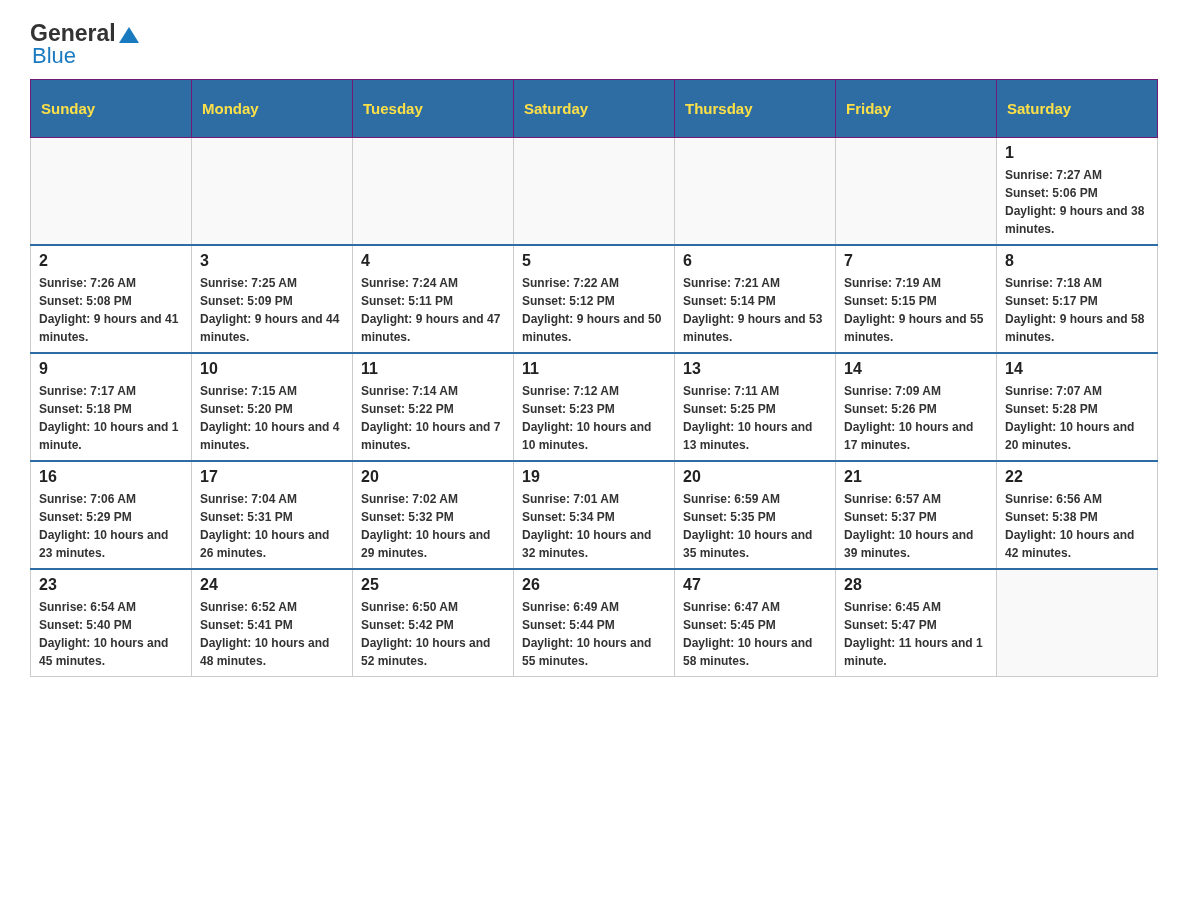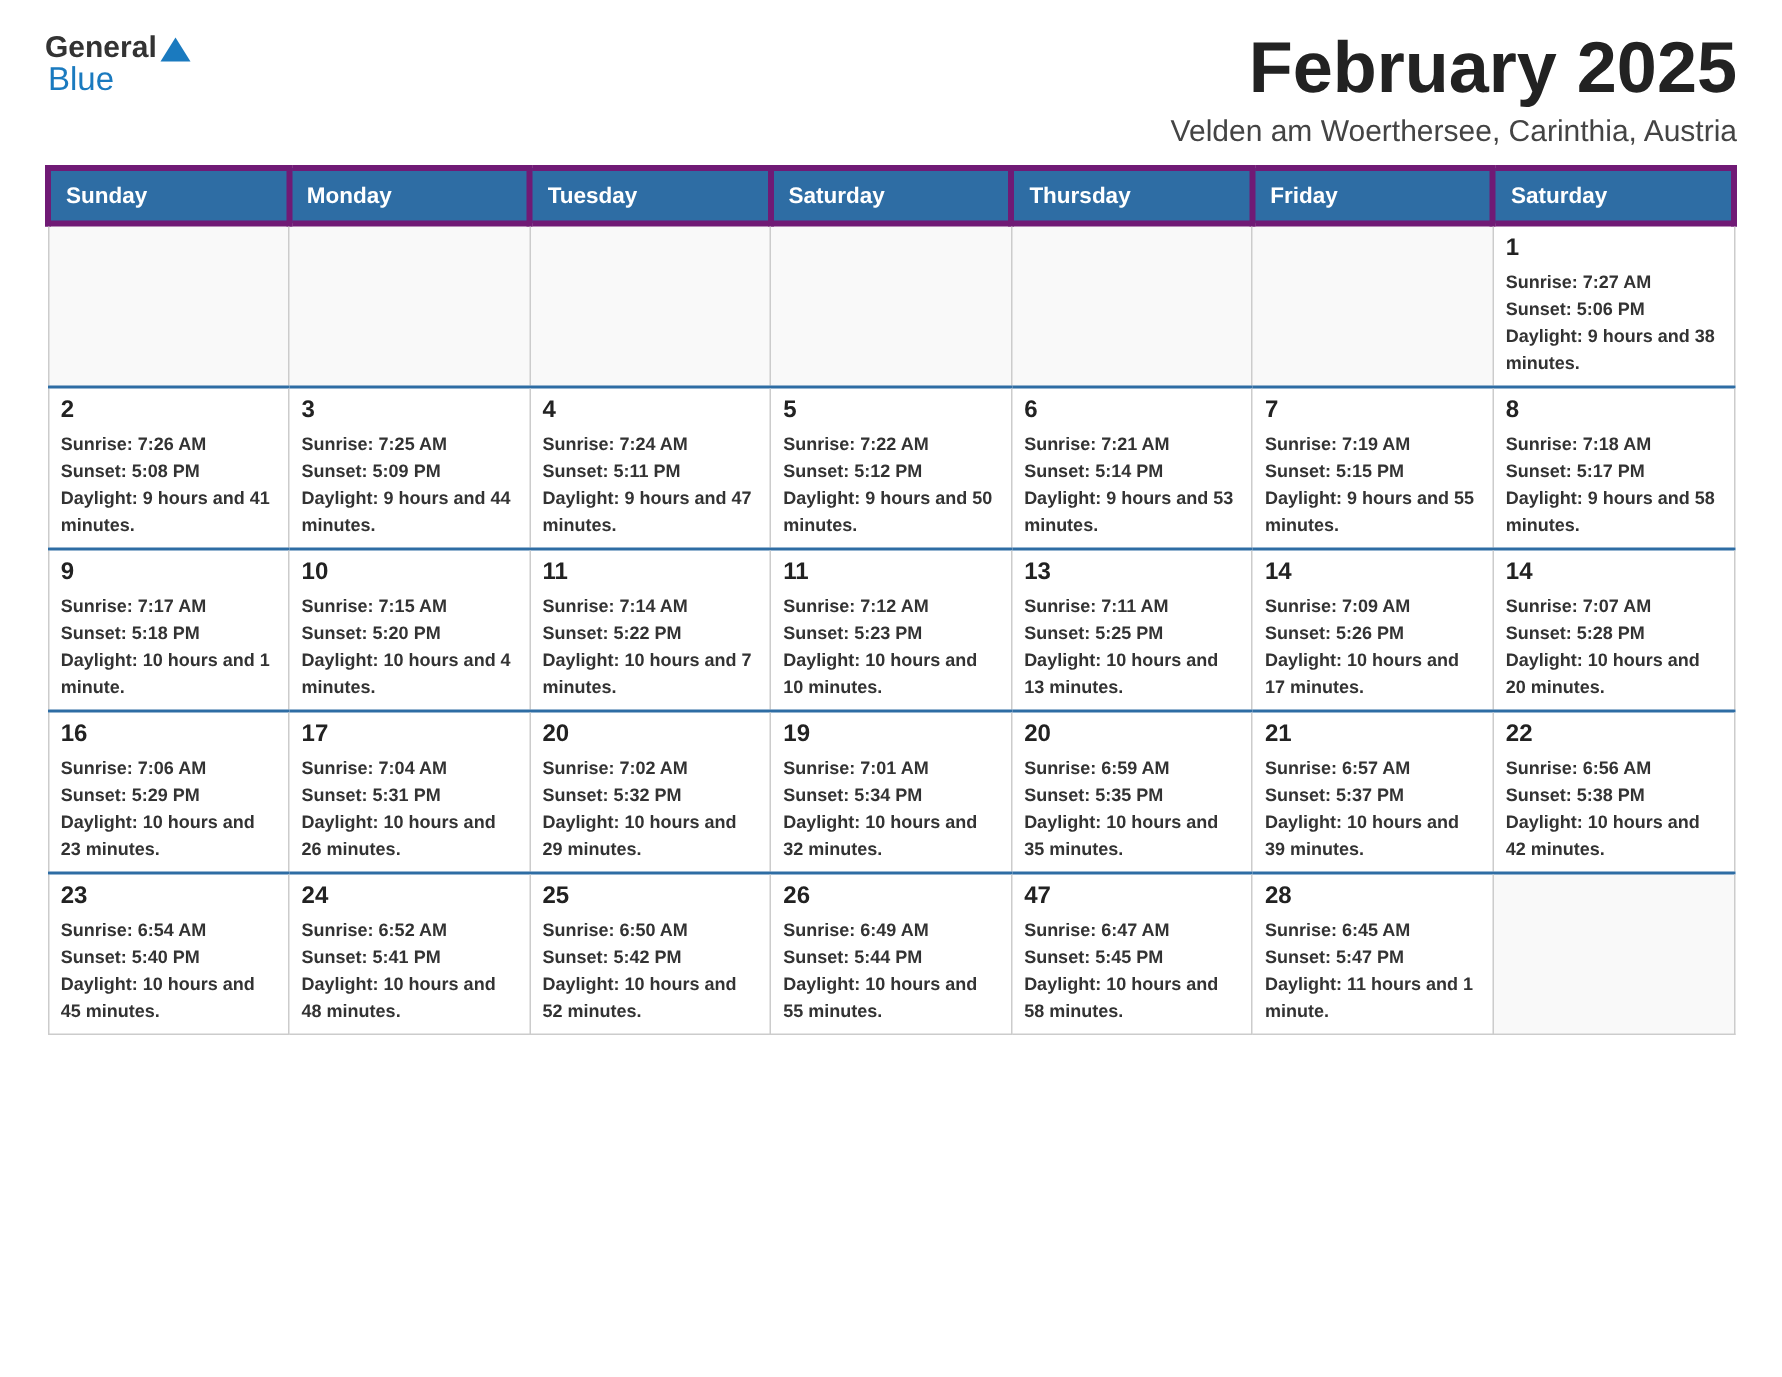--- a/index.html
+++ b/index.html
@@ -14,21 +14,21 @@
       display: flex;
       justify-content: space-between;
       align-items: flex-start;
       margin-bottom: 10px;
     }
     .logo {
       display: flex;
       align-items: center;
     }
     .logo-text-general {
-      font-size: 20px;
+      font-size: 23px;
       font-weight: bold;
       color: #333;
     }
     .logo-text-blue {
       font-size: 22px;
       font-weight: normal;
       color: #1a7abf;
     }
     .logo-wrapper {
       display: flex;
@@ -52,26 +52,26 @@
       color: #444;
       margin-top: 4px;
     }
     .calendar-table {
       width: 100%;
       border-collapse: collapse;
       margin-top: 10px;
     }
     .calendar-table th {
       background-color: #2e6da4;
-      color: #ffffff;
+      color: #fde047;
       font-size: 15px;
       font-weight: bold;
-      padding: 8px 10px;
+      padding: 20px 10px;
       text-align: left;
-      border: 4px solid #701a75;
+      border: 1px solid #701a75;
     }
     .calendar-table td {
       vertical-align: top;
       border: 1px solid #ccc;
       padding: 6px 8px;
       width: 14.28%;
       min-height: 100px;
       font-size: 12.5px;
       color: #333;
     }
@@ -103,24 +103,20 @@
     <div class="logo-wrapper">
       <div class="logo-top-row">
         <span class="logo-text-general">General</span>
         <svg width="22" height="22" viewBox="0 0 22 22" style="margin-left:2px;margin-top:2px;">
           <polygon points="11,3 21,19 1,19" fill="#1a7abf"></polygon>
         </svg>
       </div>
       <span class="logo-text-blue" style="margin-top:-4px;margin-left:2px;">Blue</span>
     </div>
   </div>
-  <div class="title-section">
-    <div class="month-title">February 2025</div>
-    <div class="location-subtitle">Velden am Woerthersee, Carinthia, Austria</div>
-  </div>
 </div>
 
 <table class="calendar-table">
   <thead>
     <tr>
     <th>Sunday</th>
         <th>Monday</th>
         <th>Tuesday</th>
         <th>Saturday</th>
         <th>Thursday</th>

